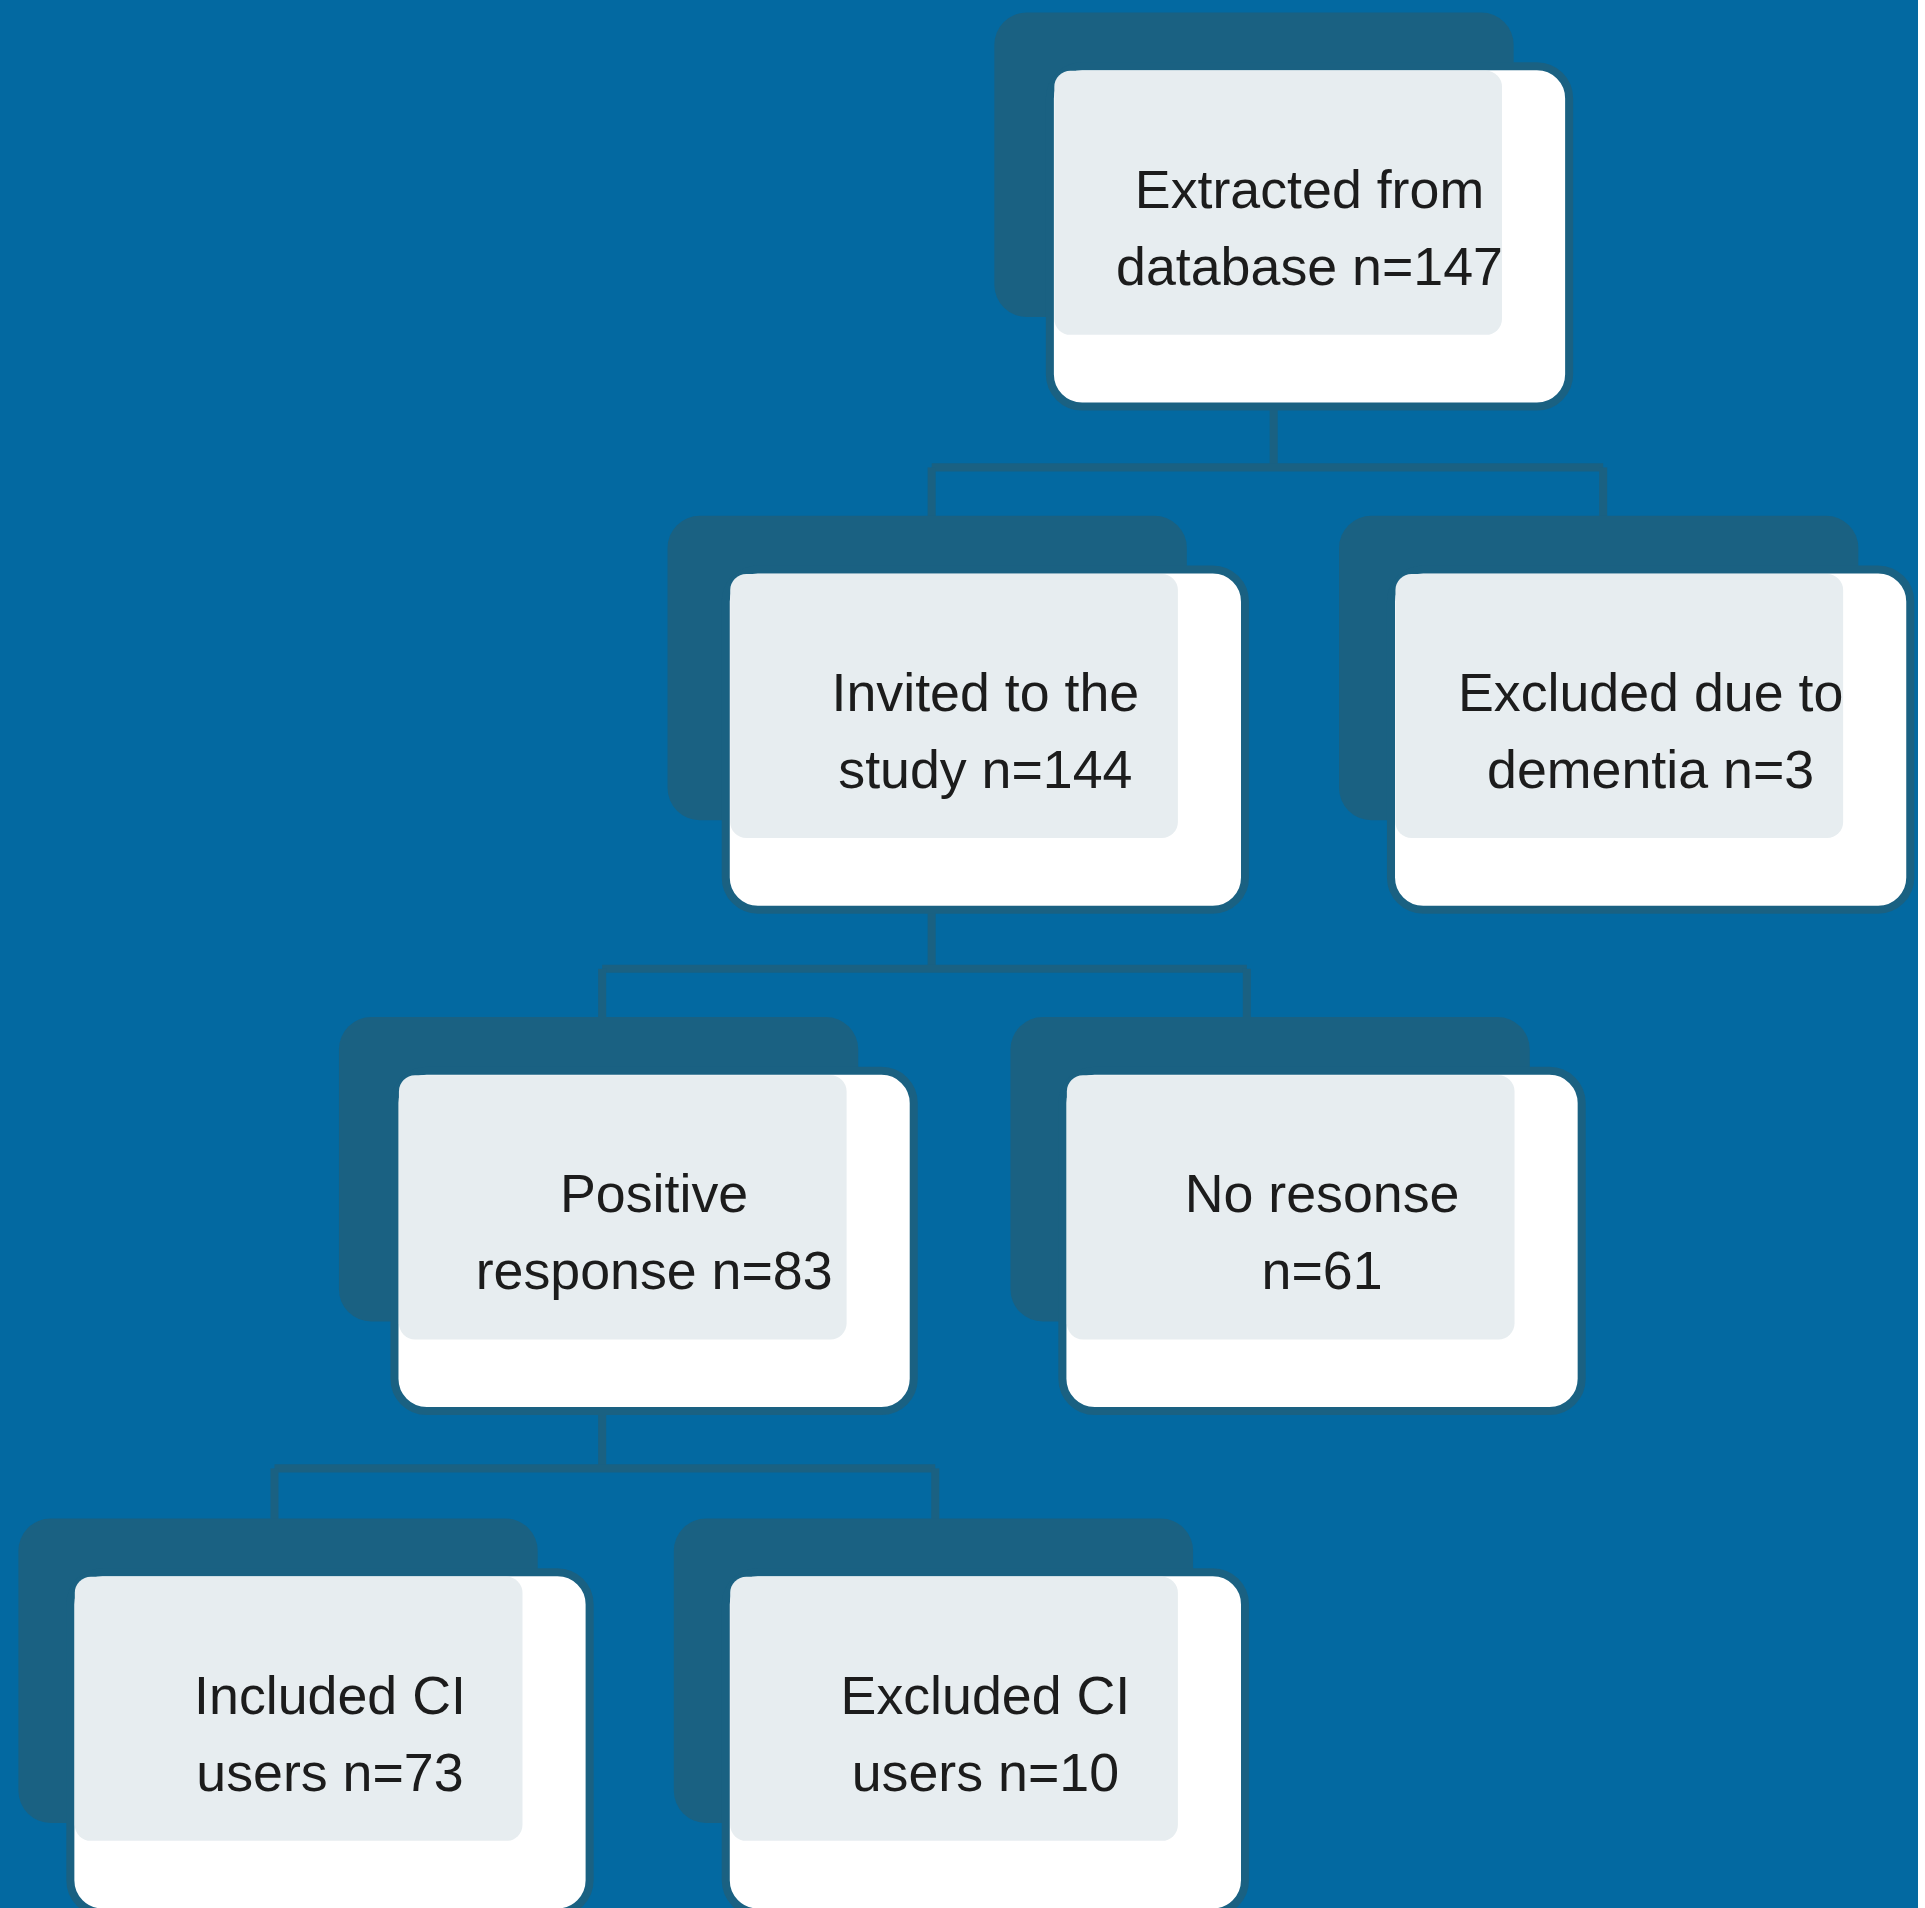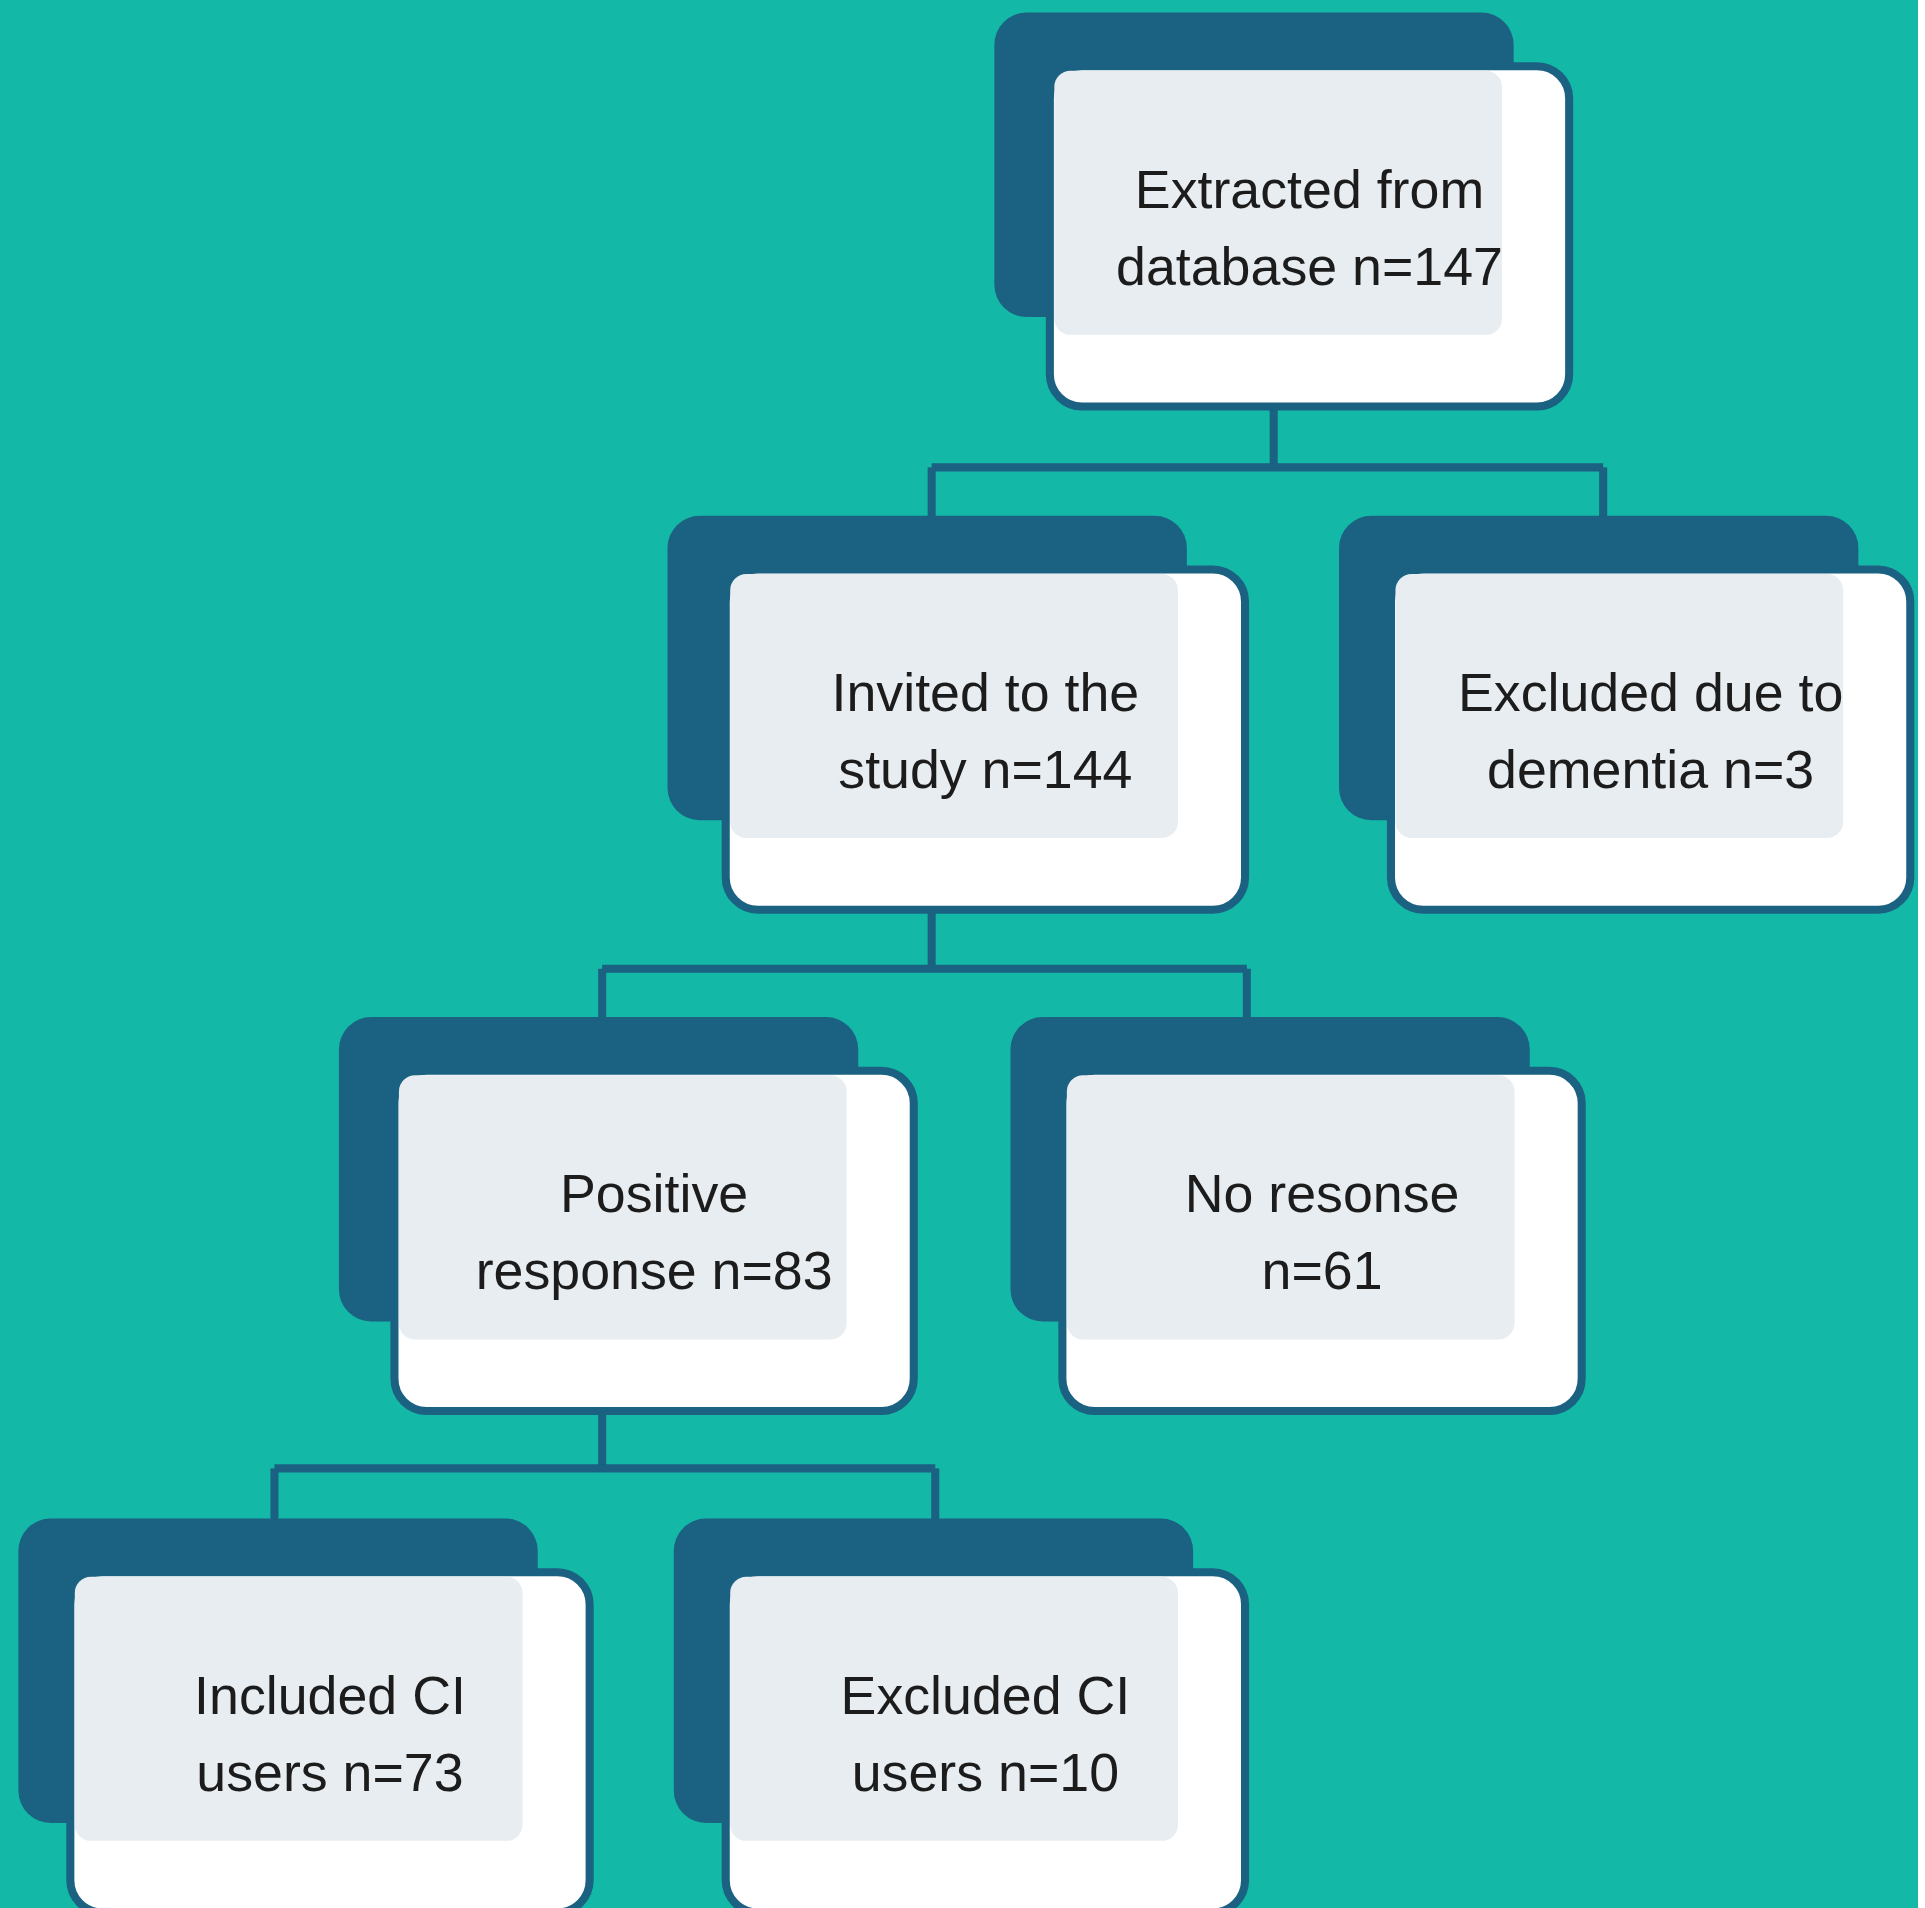--- a/index.html
+++ b/index.html
@@ -10,21 +10,21 @@
   body {
     width: 1926px;
     height: 1908px;
     font-family: "Liberation Sans", sans-serif;
     overflow: hidden;
   }
   #flow-root {
     position: relative;
     width: 1918px;
     height: 1908px;
-    background: #14b8a6;
+    background: #0369a1;
   }
   #flow-svg {
     position: absolute;
     top: 0;
     left: 0;
     width: 1926px;
     height: 1908px;
     display: block;
   }
   .node-label {

